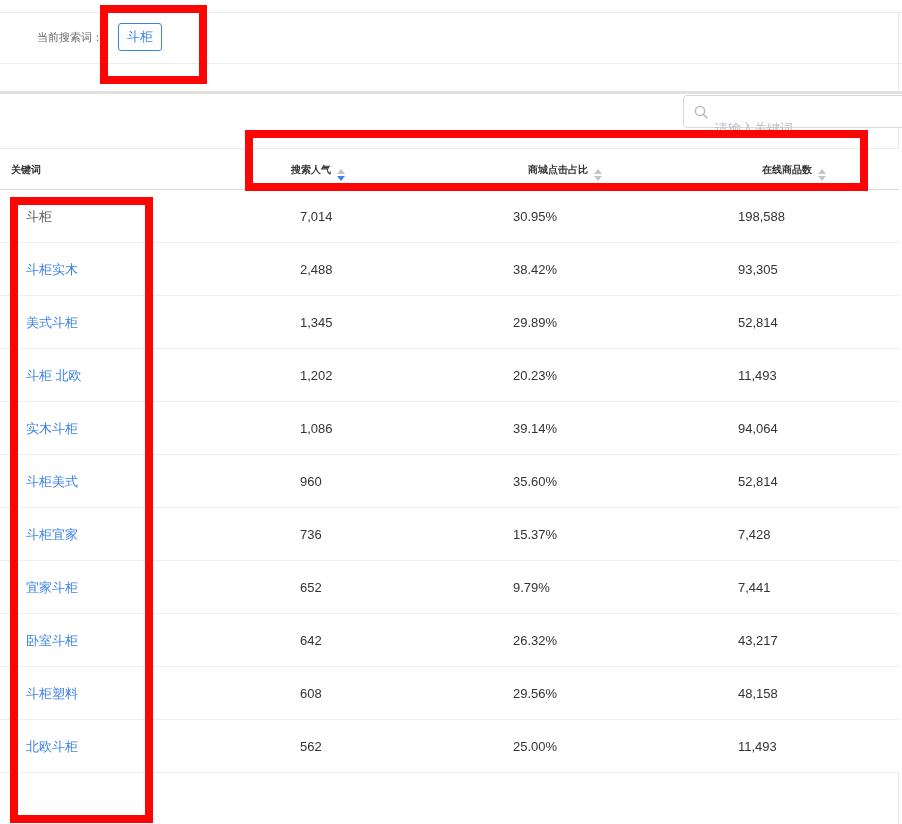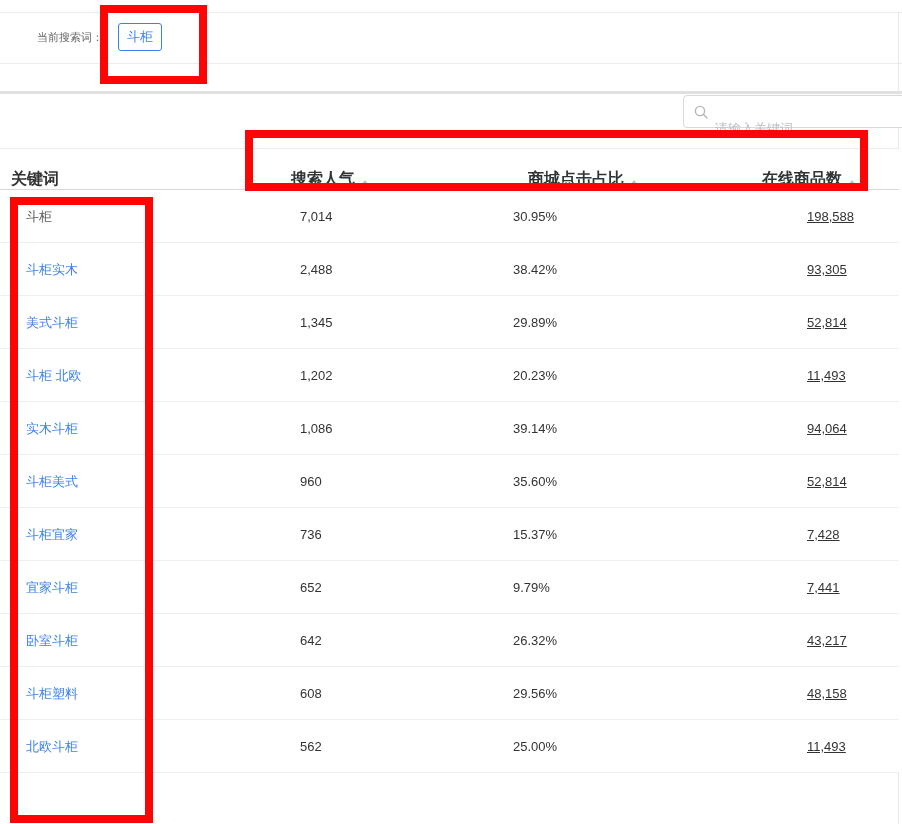--- a/index.html
+++ b/index.html
@@ -61,22 +61,22 @@
   .search-box input::placeholder{color:#b9bdc4;}
 
   
   .thead{
     position:absolute;left:0;top:148px;width:899px;height:42px;
     border-top:1px solid var(--line-light);
     border-bottom:1px solid #d8d8d8;
     background:#fff;
   }
   .thead .hcell{
-    position:absolute;top:9px;height:42px;line-height:42px;
-    font-size:16px;font-weight:bold;color:var(--text-dark);
+    position:absolute;top:0;height:42px;line-height:42px;
+    font-size:10px;font-weight:bold;color:var(--text-dark);
     white-space:nowrap;cursor:pointer;
   }
   .h-kw{left:11px;cursor:default;}
   .h-c2{left:291px;}
   .h-c3{left:528px;}
   .h-c4{left:762px;}
   .sorter{
     display:inline-flex;flex-direction:column;align-items:center;
     vertical-align:-1px;margin-left:6px;
   }
@@ -93,21 +93,21 @@
     background:#fff;
   }
   .trow .cell{
     position:absolute;top:0;height:53px;line-height:53px;
     font-size:13px;white-space:nowrap;
   }
   .cell.kw{left:26px;color:var(--link-blue);text-decoration:none;cursor:pointer;}
   .cell.kw.plain{color:#595959;cursor:default;}
   .cell.c2{left:300px;color:var(--text-dark);}
   .cell.c3{left:513px;color:var(--text-dark);}
-  .cell.c4{left:807px;color:var(--text-dark);text-decoration:underline;}
+  .cell.c4{left:738px;color:var(--text-dark);}
 
   
   .annotation{
     position:absolute;border:8px solid var(--annotation-red);
     background:transparent;pointer-events:none;z-index:20;
   }
   .anno-tag{left:100px;top:5px;width:107px;height:79px;}
   .anno-headers{left:245px;top:130px;width:623px;height:61px;}
   .anno-keywords{left:10px;top:197px;width:143px;height:626px;}
 </style>

